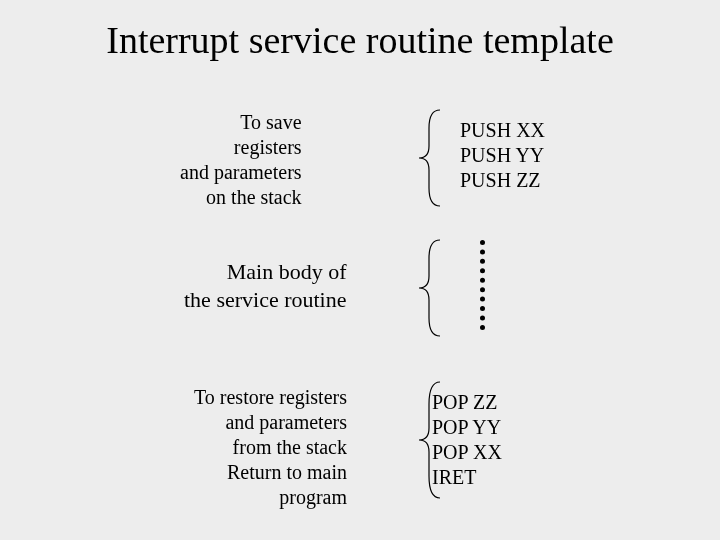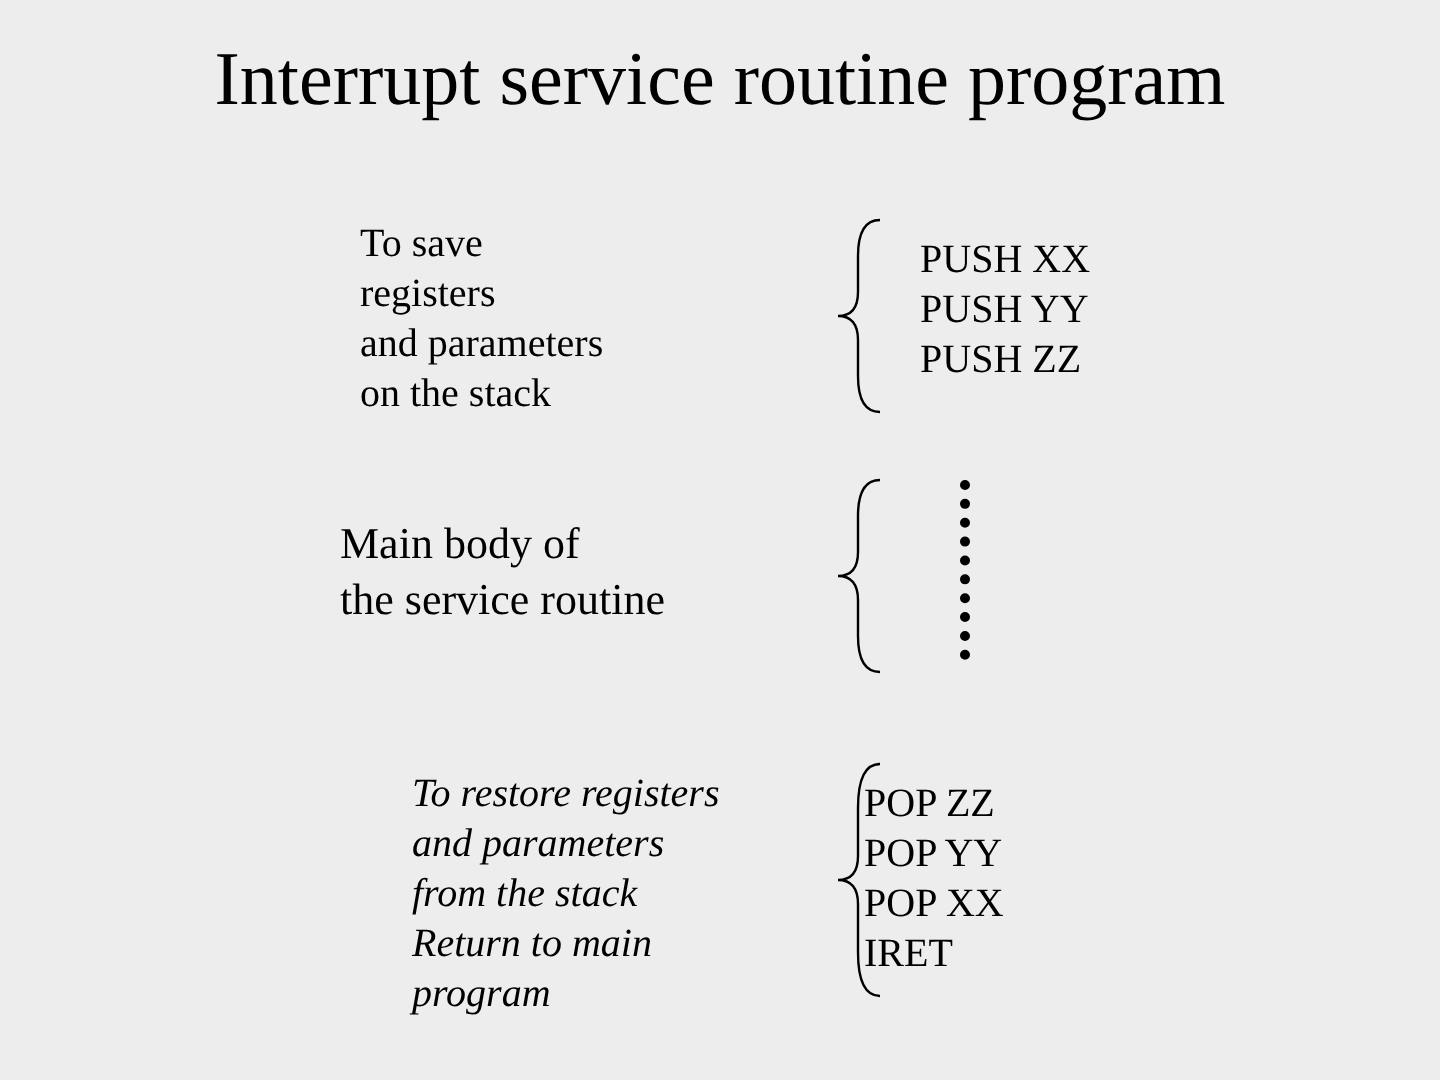--- a/index.html
+++ b/index.html
@@ -22,20 +22,21 @@
     left: 0;
     width: 720px;
     text-align: center;
     font-size: 38px;
     font-weight: 400;
   }
   .desc {
     position: absolute;
     font-size: 20px;
     line-height: 1.25;
+    text-align: right;
   }
   .code {
     position: absolute;
     font-size: 20px;
     line-height: 1.25;
     white-space: pre;
   }
   .dots {
     position: absolute;
     left: 480px;
@@ -43,33 +44,33 @@
     height: 90px;
     border-left: 5px dotted #000;
   }
   .brace-svg { position: absolute; }
 </style>
 </head>
 <body>
 
 <div class="slide">
 
-  <div class="title">Interrupt service routine program</div>
+  <div class="title">Interrupt service routine template</div>
 
   <div class="desc" style="left:180px; top:110px;">To save<br>registers<br>and parameters<br>on the stack</div>
   <svg class="brace-svg" style="left:415px; top:108px;" width="30" height="100">
     <path d="M25 2 Q14 2 14 20 L14 38 Q14 50 4 50 Q14 50 14 62 L14 80 Q14 98 25 98" fill="none" stroke="#000" stroke-width="1.2"></path>
   </svg>
   <div class="code" style="left:460px; top:118px;">PUSH XX<br>PUSH YY<br>PUSH ZZ</div>
 
-  <div class="desc" style="left:170px; top:258px; font-size:22px;">Main body of<br>the service routine</div>
+  <div class="desc" style="left:184px; top:258px; font-size:22px;">Main body of<br>the service routine</div>
   <svg class="brace-svg" style="left:415px; top:238px;" width="30" height="100">
     <path d="M25 2 Q14 2 14 20 L14 38 Q14 50 4 50 Q14 50 14 62 L14 80 Q14 98 25 98" fill="none" stroke="#000" stroke-width="1.2"></path>
   </svg>
   <div class="dots"></div>
 
-  <div class="desc" style="left:206px; top:385px;font-style:italic;">To restore registers<br>and parameters<br>from the stack<br>Return to main<br>program</div>
+  <div class="desc" style="left:194px; top:385px;">To restore registers<br>and parameters<br>from the stack<br>Return to main<br>program</div>
   <svg class="brace-svg" style="left:415px; top:380px;" width="30" height="120">
     <path d="M25 2 Q14 2 14 24 L14 48 Q14 60 4 60 Q14 60 14 72 L14 96 Q14 118 25 118" fill="none" stroke="#000" stroke-width="1.2"></path>
   </svg>
   <div class="code" style="left:432px; top:390px;">POP ZZ<br>POP YY<br>POP XX<br>IRET</div>
 
 </div>
 
 </body></html>

